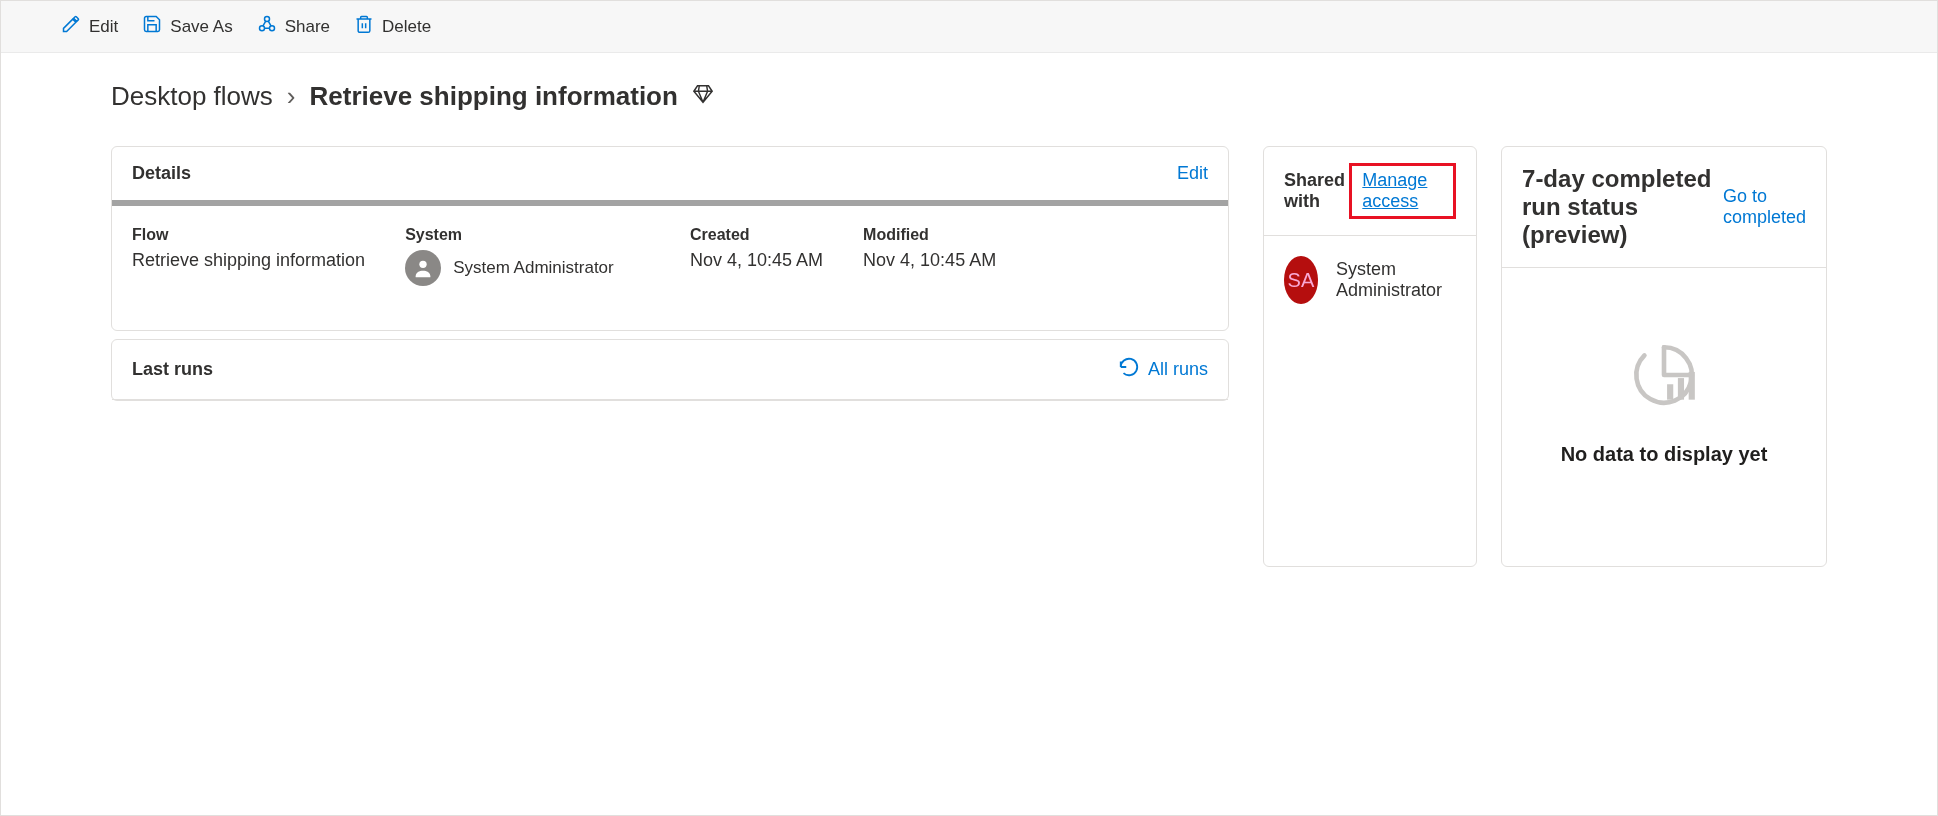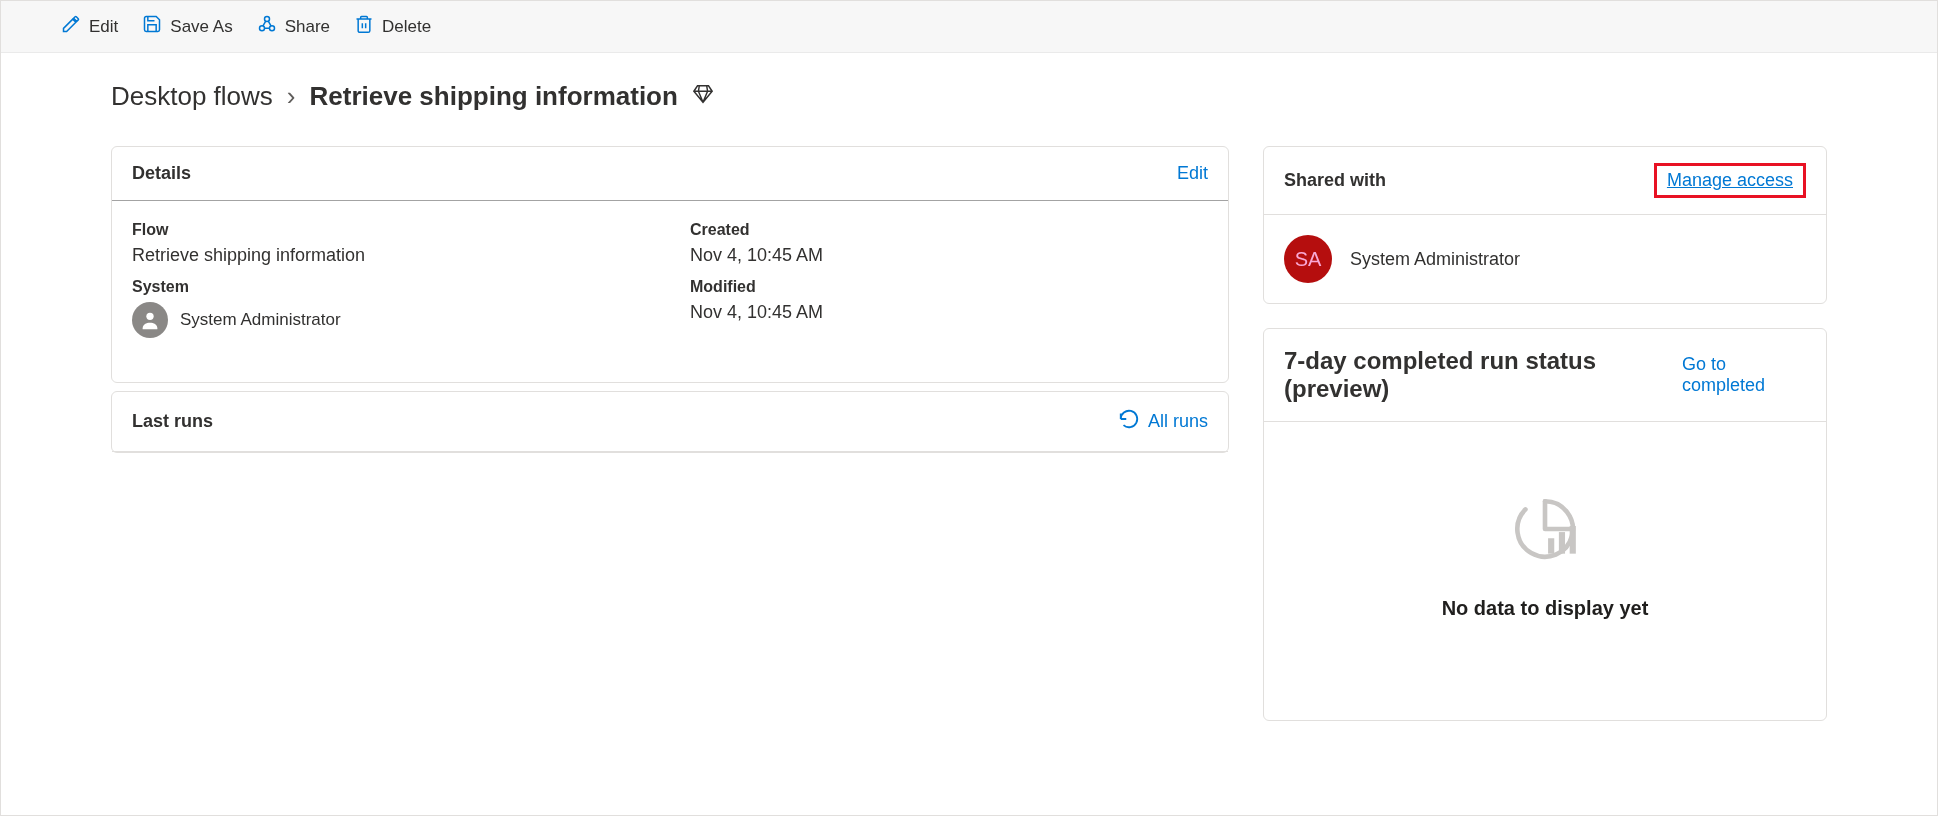--- a/index.html
+++ b/index.html
@@ -43,42 +43,42 @@
   }
   .breadcrumb-parent { font-weight: 400; color: #323130; cursor: pointer; }
   .breadcrumb-sep { color: #605e5c; font-size: 26px; }
   .breadcrumb-current { font-weight: 600; }
   .diamond-icon { width: 22px; height: 22px; }
   .layout {
     display: flex;
     gap: 34px;
   }
   .col-left { flex: 1 1 auto; }
-  .col-right { width: 564px; flex: 0 0 auto; display: flex; flex-direction: column; gap: 24px; }
+  .col-right { width: 564px; flex: 0 0 auto; display: flex; flex-direction: row; gap: 24px; }
   .card {
     border: 1px solid #e1dfdd;
     border-radius: 6px;
     background: #ffffff;
   }
   .card-header {
     display: flex;
     align-items: flex-end;
     justify-content: space-between;
     padding: 16px 20px;
-    border-bottom: 1px solid #a3a3a3;
+    border-bottom: 6px solid #a3a3a3;
   }
   .card-title { font-size: 18px; font-weight: 600; }
   .card-link { color: #0078d4; font-size: 18px; cursor: pointer; display: flex; align-items: center; gap: 8px; }
   .card-link.underline { text-decoration: underline; }
   .details-body {
     display: flex;
     padding: 20px 20px 44px 20px;
     gap: 40px;
   }
-  .details-col { flex: 1; display: flex; flex-direction: column; gap: 12px; }
+  .details-col { flex: 1; display: flex; flex-direction: row; gap: 40px; }
   .detail-group { display: flex; flex-direction: column; gap: 6px; }
   .detail-label { font-size: 16px; font-weight: 600; color: #323130; }
   .detail-value { font-size: 18px; color: #323130; }
   .owner-row { display: flex; align-items: center; gap: 12px; }
   .avatar-gray {
     width: 36px; height: 36px; border-radius: 50%;
     background: #8a8886;
     display: flex; align-items: center; justify-content: center;
   }
   .avatar-gray svg { width: 22px; height: 22px; }

